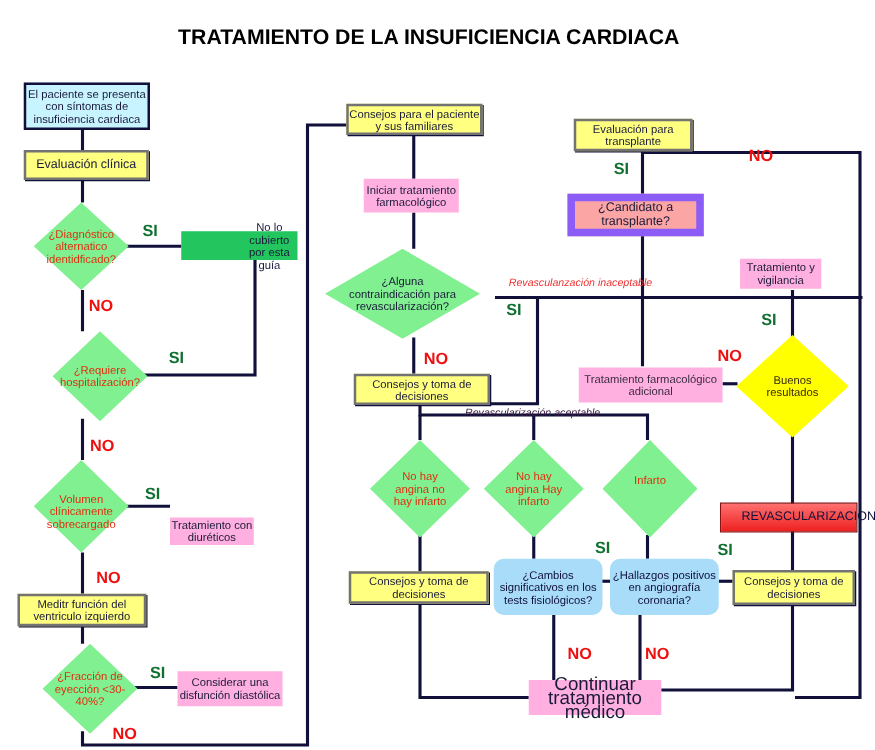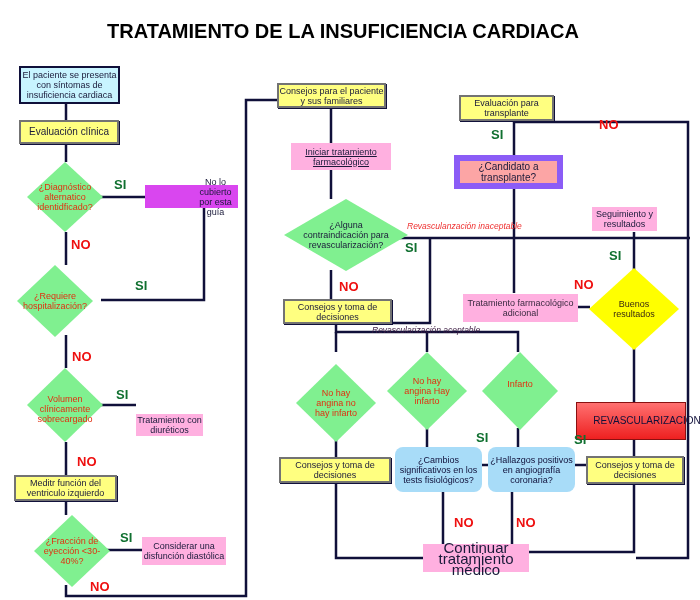--- a/index.html
+++ b/index.html
@@ -1,23 +1,23 @@
 <!DOCTYPE html>
 <html><head>
 <meta charset="utf-8">
 <style>
   html, body { margin:0; padding:0; background:#ffffff; }
   body { width:700px; height:600px; position:relative; overflow:hidden; font-family:"Liberation Sans", sans-serif; }
-  #title { position:absolute; left:0; top:20px; width:686px; text-align:center; font-weight:bold; font-size:20px; color:#000; letter-spacing:0px; }
+  #title { position:absolute; left:0; top:20px; width:686px; text-align:center; font-weight:bold; font-size:17px; color:#000; letter-spacing:0px; }
   svg#lines { position:absolute; left:0; top:0; }
   .node { position:absolute; box-sizing:border-box; display:flex; align-items:center; justify-content:center; text-align:center; font-size:9px; line-height:10px; color:#1a1a3a; }
   .yellow { background:#ffff80; border:2px solid #737373; box-shadow:1px 1px 0 #10103a; }
   .cyan { background:#c8f4ff; border:2px solid #10103a; }
   .pink { background:#ffb0e0; }
-  .peach { background:#d946ef;padding-left:48px; }
+  .peach { background:#22c55e;padding-left:48px; }
   .orange { background:#fca5a5; border:6px solid #8b5cf6; font-size:10px; line-height:11px; }
   .red { background:linear-gradient(#ff7070,#ee2020); border:1px solid #8a1010; color:#10103a; font-size:10px; }
   .blue { background:#a8dcf8; border-radius:8px; color:#10103a; font-size:9px; line-height:10px; }
   .diamond { position:absolute; }
   .diamond .shape { position:absolute; left:0; top:0; width:100%; height:100%; }
   .diamond .txt { position:absolute; left:0; top:0; width:100%; height:100%; display:flex; align-items:center; justify-content:center; text-align:center; font-size:9px; line-height:10px; color:#e03010; }
   .diamond.ydia .txt { color:#3a2a10; }
   .lbl { position:absolute; font-weight:bold; font-size:13px; }
   .si { color:#107030; }
   .no { color:#ee1010; }
@@ -81,21 +81,21 @@
 <div class="diamond" style="left:27px;top:162px;width:76px;height:70px;">
   <svg class="shape" viewBox="0 0 100 100" preserveAspectRatio="none">
       <polygon points="50,0 100,50 50,100 0,50" fill="#80f090"></polygon>
     </svg>
   <div class="txt">¿Diagnóstico alternatico identidficado?</div>
 </div>
 <div class="node peach" style="left:145px;top:185px;width:93px;height:23px;">
     <span>No lo cubierto por esta guía</span>
   </div>
 
-<div class="diamond" style="left:17px;top:265px;width:76px;height:72px;">
+<div class="diamond" style="left:42px;top:265px;width:76px;height:72px;">
   <svg class="shape" viewBox="0 0 100 100" preserveAspectRatio="none">
       <polygon points="50,0 100,50 50,100 0,50" fill="#80f090"></polygon>
     </svg>
   <div class="txt">¿Requiere hospitalización?</div>
 </div>
 
 <div class="diamond" style="left:27px;top:368px;width:76px;height:74px;">
   <svg class="shape" viewBox="0 0 100 100" preserveAspectRatio="none">
       <polygon points="50,0 100,50 50,100 0,50" fill="#80f090"></polygon>
     </svg>
@@ -115,36 +115,36 @@
     </svg>
   <div class="txt">¿Fracción de eyección &lt;30-40%?</div>
 </div>
 <div class="node pink" style="left:142px;top:537px;width:84px;height:28px;">
     <span>Considerar una disfunción diastólica</span>
   </div>
 
 <div class="node yellow" style="left:277px;top:83px;width:109px;height:25px;">
     <span>Consejos para el paciente y sus familiares</span>
   </div>
-<div class="node pink" style="left:291px;top:143px;width:100px;height:27px;text-decoration:underline;">
+<div class="node pink" style="left:291px;top:143px;width:76px;height:27px;">
     <span>Iniciar tratamiento farmacológico</span>
   </div>
 
-<div class="diamond" style="left:284px;top:199px;width:124px;height:72px;">
+<div class="diamond" style="left:260px;top:199px;width:124px;height:72px;">
   <svg class="shape" viewBox="0 0 100 100" preserveAspectRatio="none">
       <polygon points="50,0 100,50 50,100 0,50" fill="#80f090"></polygon>
     </svg>
   <div class="txt" style="color:#1a1a3a;padding:0 12px;box-sizing:border-box;">¿Alguna contraindicación para revascularización?</div>
 </div>
 
 <div class="node yellow" style="left:283px;top:299px;width:109px;height:25px;">
     <span>Consejos y toma de decisiones</span>
   </div>
 
-<div class="diamond" style="left:296px;top:364px;width:80px;height:78px;">
+<div class="diamond" style="left:296px;top:352px;width:80px;height:78px;">
   <svg class="shape" viewBox="0 0 100 100" preserveAspectRatio="none">
       <polygon points="50,0 100,50 50,100 0,50" fill="#80f090"></polygon>
     </svg>
   <div class="txt" style="padding:0 16px;box-sizing:border-box;">No hay angina no hay infarto</div>
 </div>
 <div class="diamond" style="left:387px;top:352px;width:80px;height:78px;">
   <svg class="shape" viewBox="0 0 100 100" preserveAspectRatio="none">
       <polygon points="50,0 100,50 50,100 0,50" fill="#80f090"></polygon>
     </svg>
   <div class="txt" style="padding:0 16px;box-sizing:border-box;">No hay angina Hay infarto</div>
@@ -169,34 +169,34 @@
     <span>Continuar tratamiento médico</span>
   </div>
 
 <div class="node yellow" style="left:459px;top:95px;width:95px;height:26px;">
     <span>Evaluación para transplante</span>
   </div>
 <div class="node orange" style="left:454px;top:155px;width:109px;height:34px;">
     <span>¿Candidato a transplante?</span>
   </div>
 <div class="node pink" style="left:592px;top:207px;width:65px;height:24px;color:#1a1a3a;">
-    <span>Seguimiento y resultados</span>
+    <span>Tratamiento y vigilancia</span>
   </div>
 <div class="node pink" style="left:463px;top:294px;width:115px;height:28px;color:#3a2a40;">
     <span>Tratamiento farmacológico adicional</span>
   </div>
 
 <div class="diamond ydia" style="left:589px;top:268px;width:90px;height:82px;">
   <svg class="shape" viewBox="0 0 100 100" preserveAspectRatio="none">
       <polygon points="50,0 100,50 50,100 0,50" fill="#ffff00"></polygon>
     </svg>
   <div class="txt" style="padding:0 22px;box-sizing:border-box;">Buenos resultados</div>
 </div>
 
-<div class="node red" style="left:576px;top:402px;width:110px;height:38px;padding-left:32px;">
+<div class="node red" style="left:576px;top:402px;width:110px;height:24px;padding-left:32px;">
     <span>REVASCULARIZACION</span>
   </div>
 <div class="node yellow" style="left:586px;top:456px;width:98px;height:28px;">
     <span>Consejos y toma de decisiones</span>
   </div>
 
 <span class="lbl si" style="left:114px;top:177px;">SI</span>
 <span class="lbl no" style="left:71px;top:237px;">NO</span>
 <span class="lbl si" style="left:135px;top:278px;">SI</span>
 <span class="lbl no" style="left:72px;top:349px;">NO</span>

